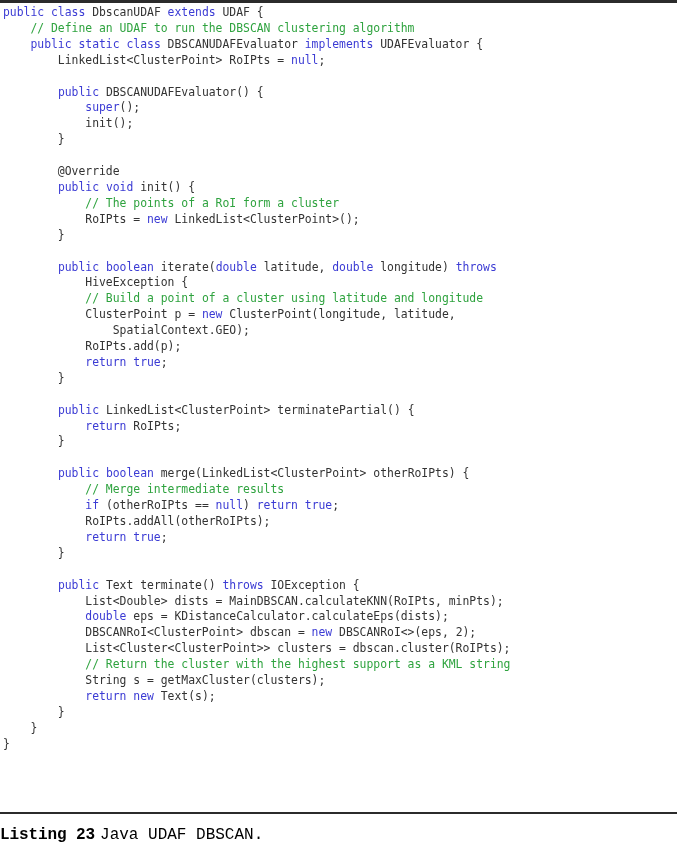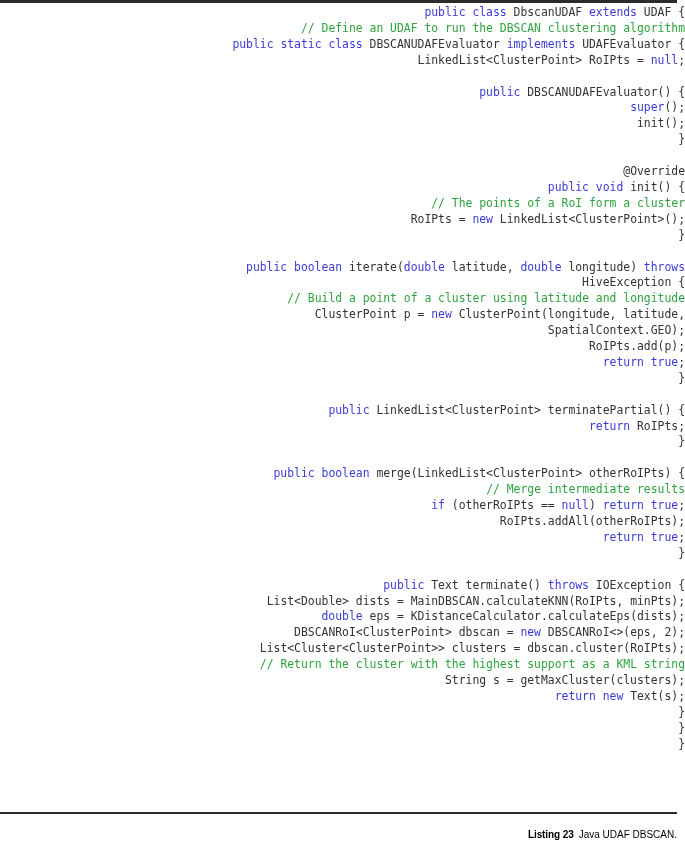--- a/index.html
+++ b/index.html
@@ -14,21 +14,20 @@
     font-family: "Liberation Sans", sans-serif;
     color: #000000;
     overflow: hidden;
   }
 
   #listing-figure {
     position: relative;
     width: 685px;
     height: 621px;
     box-sizing: border-box;
-    text-align: right;
   }
 
   
   .rule-top {
     position: absolute;
     left: 0;
     top: 0;
     width: 677px;
     height: 3px;
     background: #2b2b2b;
@@ -67,22 +66,22 @@
 
   pre.code .k  { color: #3b3bd4; }   
   pre.code .c  { color: #2fa33f; }   
   pre.code .p  { color: #333333; }   
 
   #listing-caption {
     position: absolute;
     left: 0;
     top: 827px;
     width: 677px;
-    font-family: Liberation Sans, sans-serif;
-    font-size: 10px;
+    font-family: Liberation Mono, monospace;
+    font-size: 16px;
     line-height: 16px;
     color: #000000;
     white-space: nowrap;
   }
   #listing-caption .cap-label {
     font-weight: bold;
     letter-spacing: -0.1px;
   }
   #listing-caption .cap-text {
     font-weight: normal;

